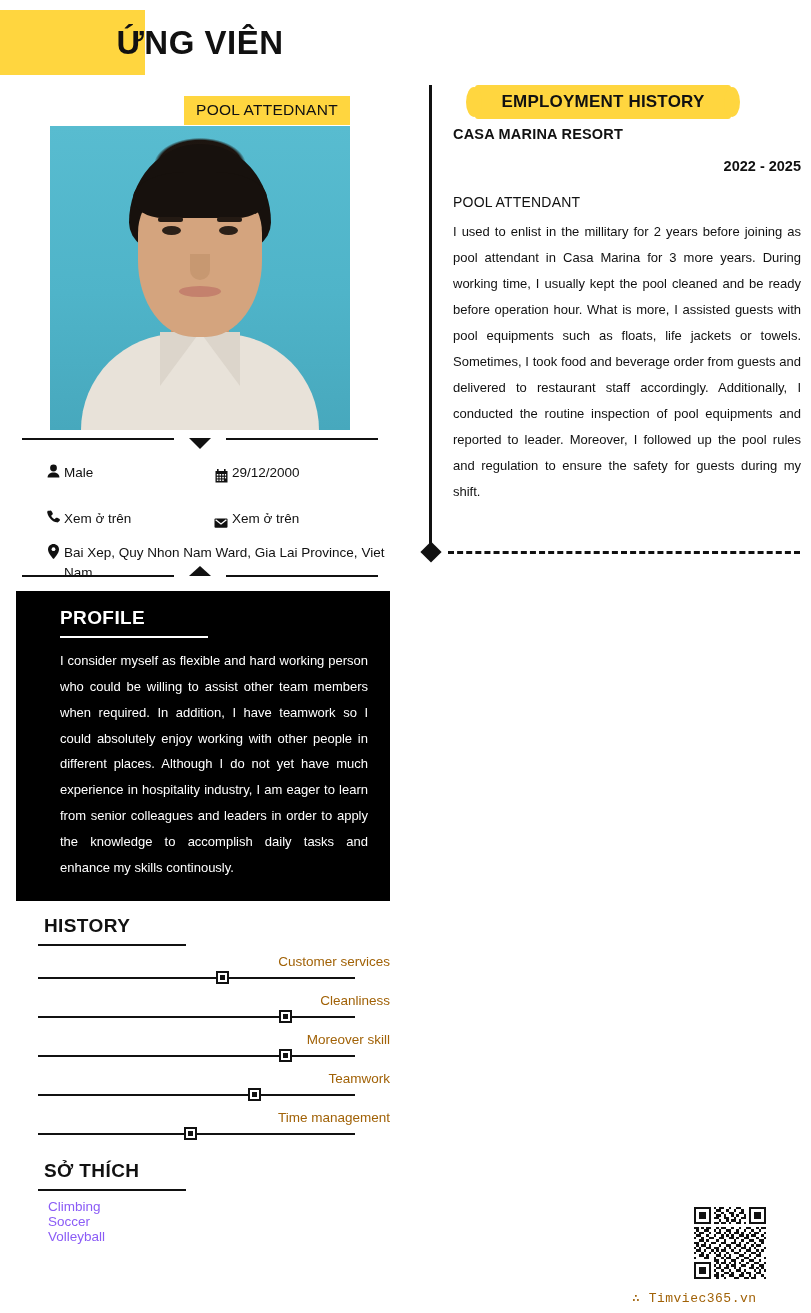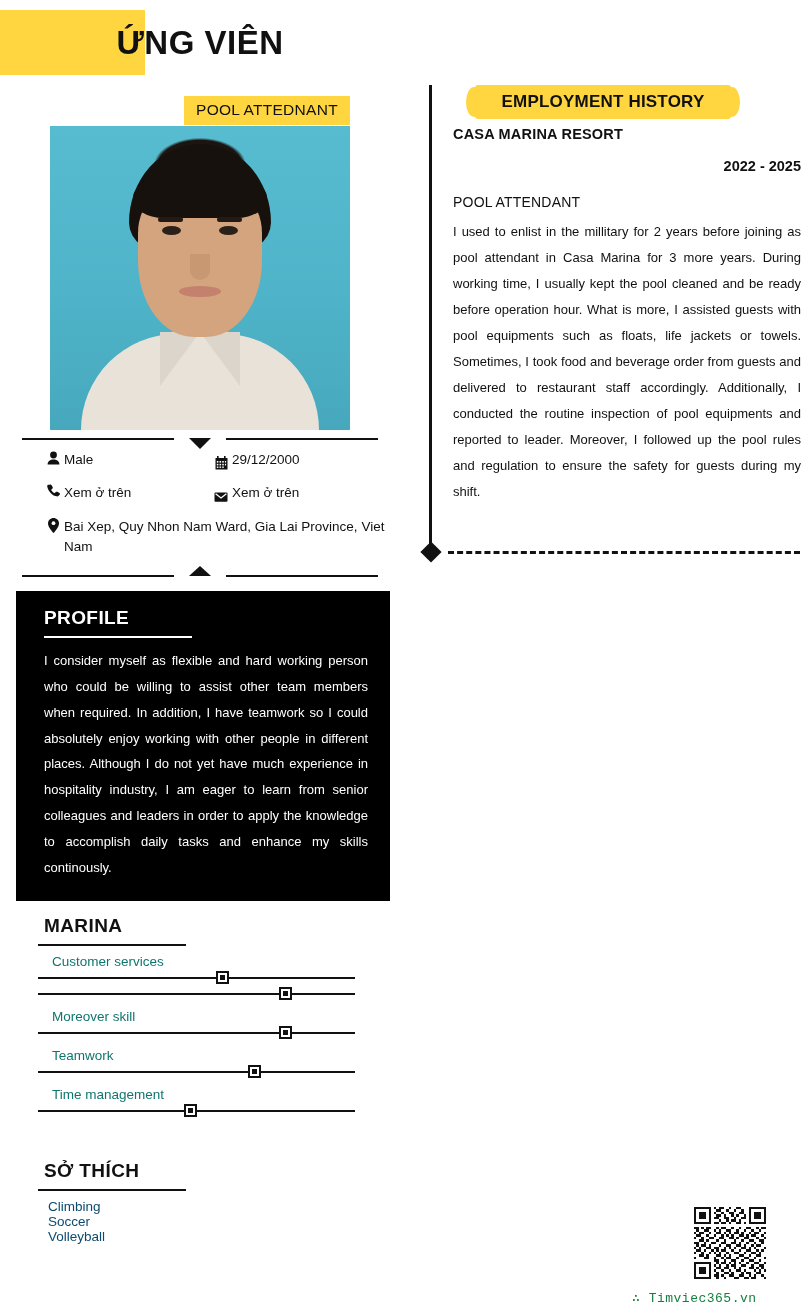--- a/index.html
+++ b/index.html
@@ -194,41 +194,41 @@
   .contact-row {
     display: flex;
     margin-bottom: 13px;
   }
   .contact-cell {
     display: flex;
     align-items: flex-start;
     font-size: 13.5px;
     color: #111;
   }
-  .contact-cell.w1 { width: 168px; }
+  .contact-cell.w1 { width: 168px; margin-top: 13px; }
   .contact-cell.w2 { width: 182px; align-items: flex-end; }
   .contact-cell.full { width: 350px; }
   .contact-ico {
     width: 22px;
     flex: 0 0 22px;
     display: flex;
     justify-content: center;
     padding-top: 1px;
   }
   .contact-ico svg { display: block; }
   .contact-txt { line-height: 1.5; }
 
   
   .profile-box {
     position: absolute;
     left: 16px; top: 591px;
     width: 374px; height: 310px;
     background: #000;
     color: #fff;
-    padding: 16px 22px 0 28px;
+    padding: 16px 22px 0 44px;
   }
   .sec-title-w {
     font-size: 19px;
     font-weight: bold;
     letter-spacing: 0.4px;
     color: #fff;
   }
   .sec-rule-w {
     width: 148px; height: 2px;
     background: #fff;
@@ -259,22 +259,23 @@
     background: #111;
     margin: 7px 0 8px 22px;
   }
   .skill {
     position: relative;
     margin-bottom: 14px;
     padding-left: 36px;
   }
   .skill-label {
     font-size: 13.5px;
-    color: #0f766e;
+    color: #a16207;
     margin-bottom: 8px;
+    text-align: right;
   }
   .skill-track {
     position: relative;
     left: -14px;
     width: 317px; height: 2px;
     background: #111;
   }
   .skill-knob {
     position: absolute;
     top: -6px;
@@ -291,21 +292,21 @@
   }
 
   
   .hobbies {
     position: absolute;
     left: 16px; top: 1160px;
     width: 374px;
   }
   .hobby {
     font-size: 13.5px;
-    color: #0c4a6e;
+    color: #8b5cf6;
     padding-left: 32px;
   }
 
   
   .right-col {
     position: absolute;
     left: 415px; top: 0;
     width: 396px; height: 1313px;
   }
   .timeline-bar {
@@ -402,21 +403,21 @@
     width: 72px; height: 72px;
     background: #fff;
   }
   .qr-box svg { display: block; }
   .brand {
     position: absolute;
     left: 632px; top: 1290px;
     width: 160px;
     font-family: "Liberation Mono", monospace;
     font-size: 13px;
-    color: #15803d;
+    color: #a16207;
     letter-spacing: 0.5px;
   }
 </style>
 </head>
 <body>
 
 <div class="header-band"></div>
 <div class="header-title">ỨNG VIÊN</div>
 
 <div class="left-col">
@@ -518,32 +519,33 @@
     <div class="line-r"></div>
   </div>
 
   <div class="profile-box">
     <div class="sec-title-w">PROFILE</div>
     <div class="sec-rule-w"></div>
     <div class="profile-text">  I consider myself as flexible and hard working person who could be willing to assist other team members when required. In addition, I have teamwork so I could absolutely enjoy working with other people in different places. Although I do not yet have much experience in hospitality industry, I am eager to learn from senior colleagues and leaders in order to apply the knowledge to accomplish daily tasks and enhance my skills continously.</div>
   </div>
 
   <div class="skills">
-    <div class="sec-title-b">MARINA</div>
+    <div class="sec-title-b">HISTORY</div>
     <div class="sec-rule-b"></div>
     <div id="skills-list">
         <div class="skill">
           <div class="skill-label">Customer services</div>
           <div class="skill-track">
             <div class="skill-knob" style="left: 58%;">
               <i></i>
             </div>
           </div>
         </div>
         <div class="skill">
+          <div class="skill-label">Cleanliness</div>
           <div class="skill-track">
             <div class="skill-knob" style="left: 78%;">
               <i></i>
             </div>
           </div>
         </div>
         <div class="skill">
           <div class="skill-label">Moreover skill</div>
           <div class="skill-track">
             <div class="skill-knob" style="left: 78%;">

